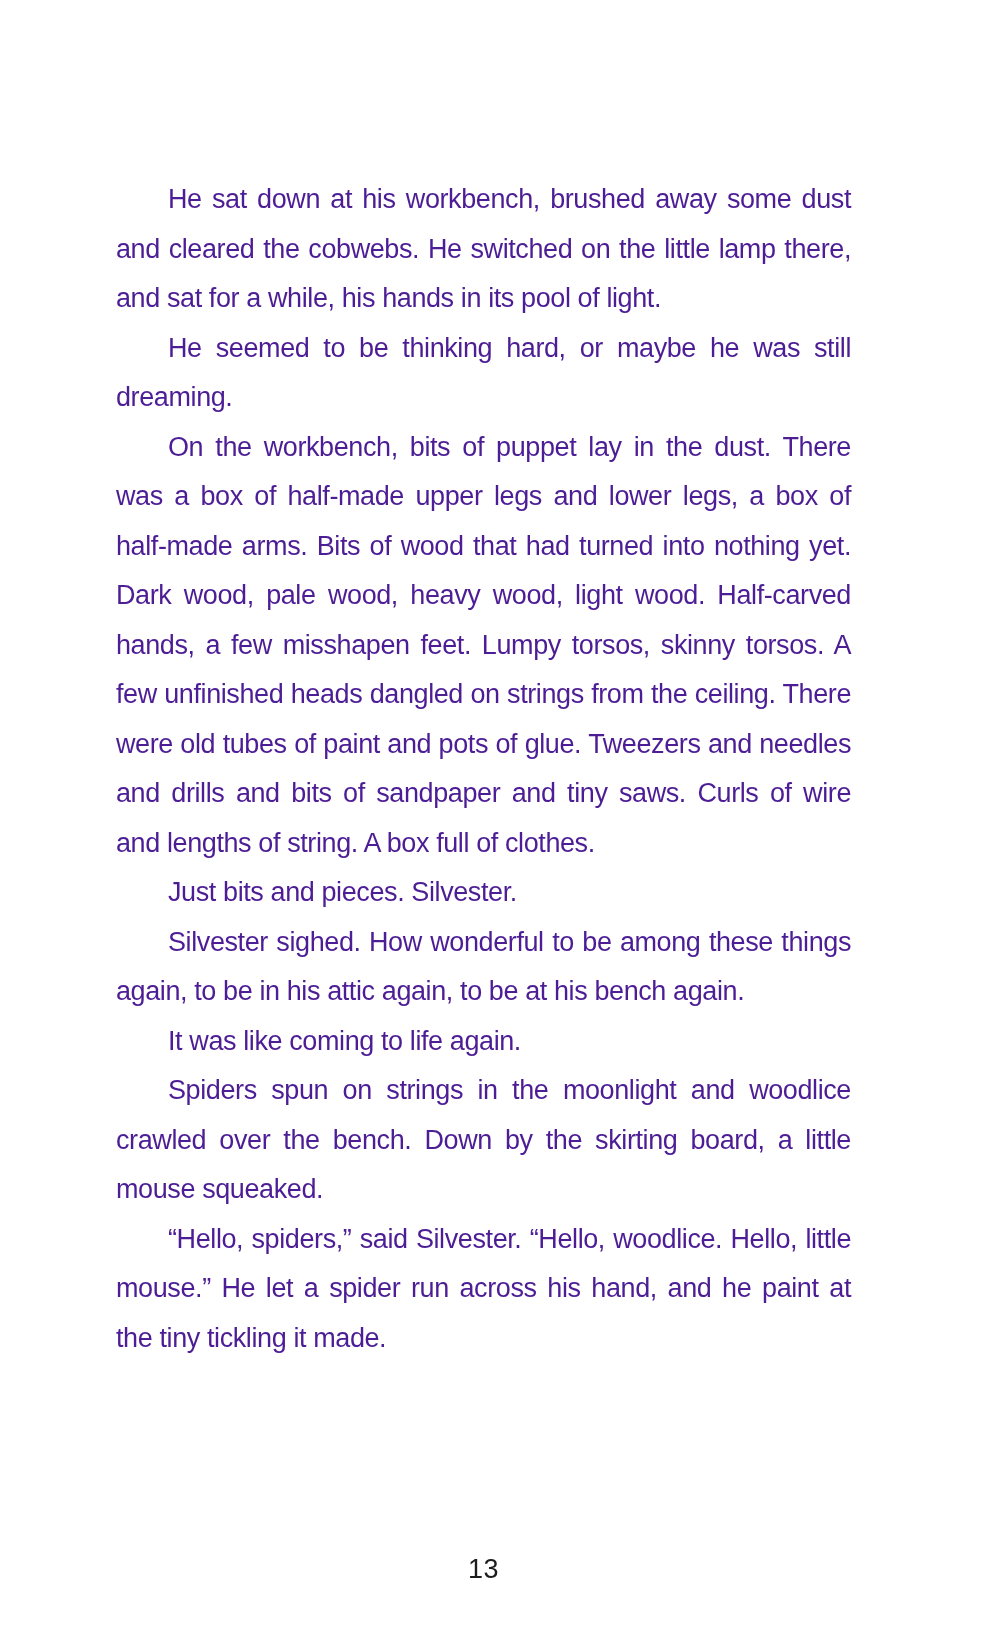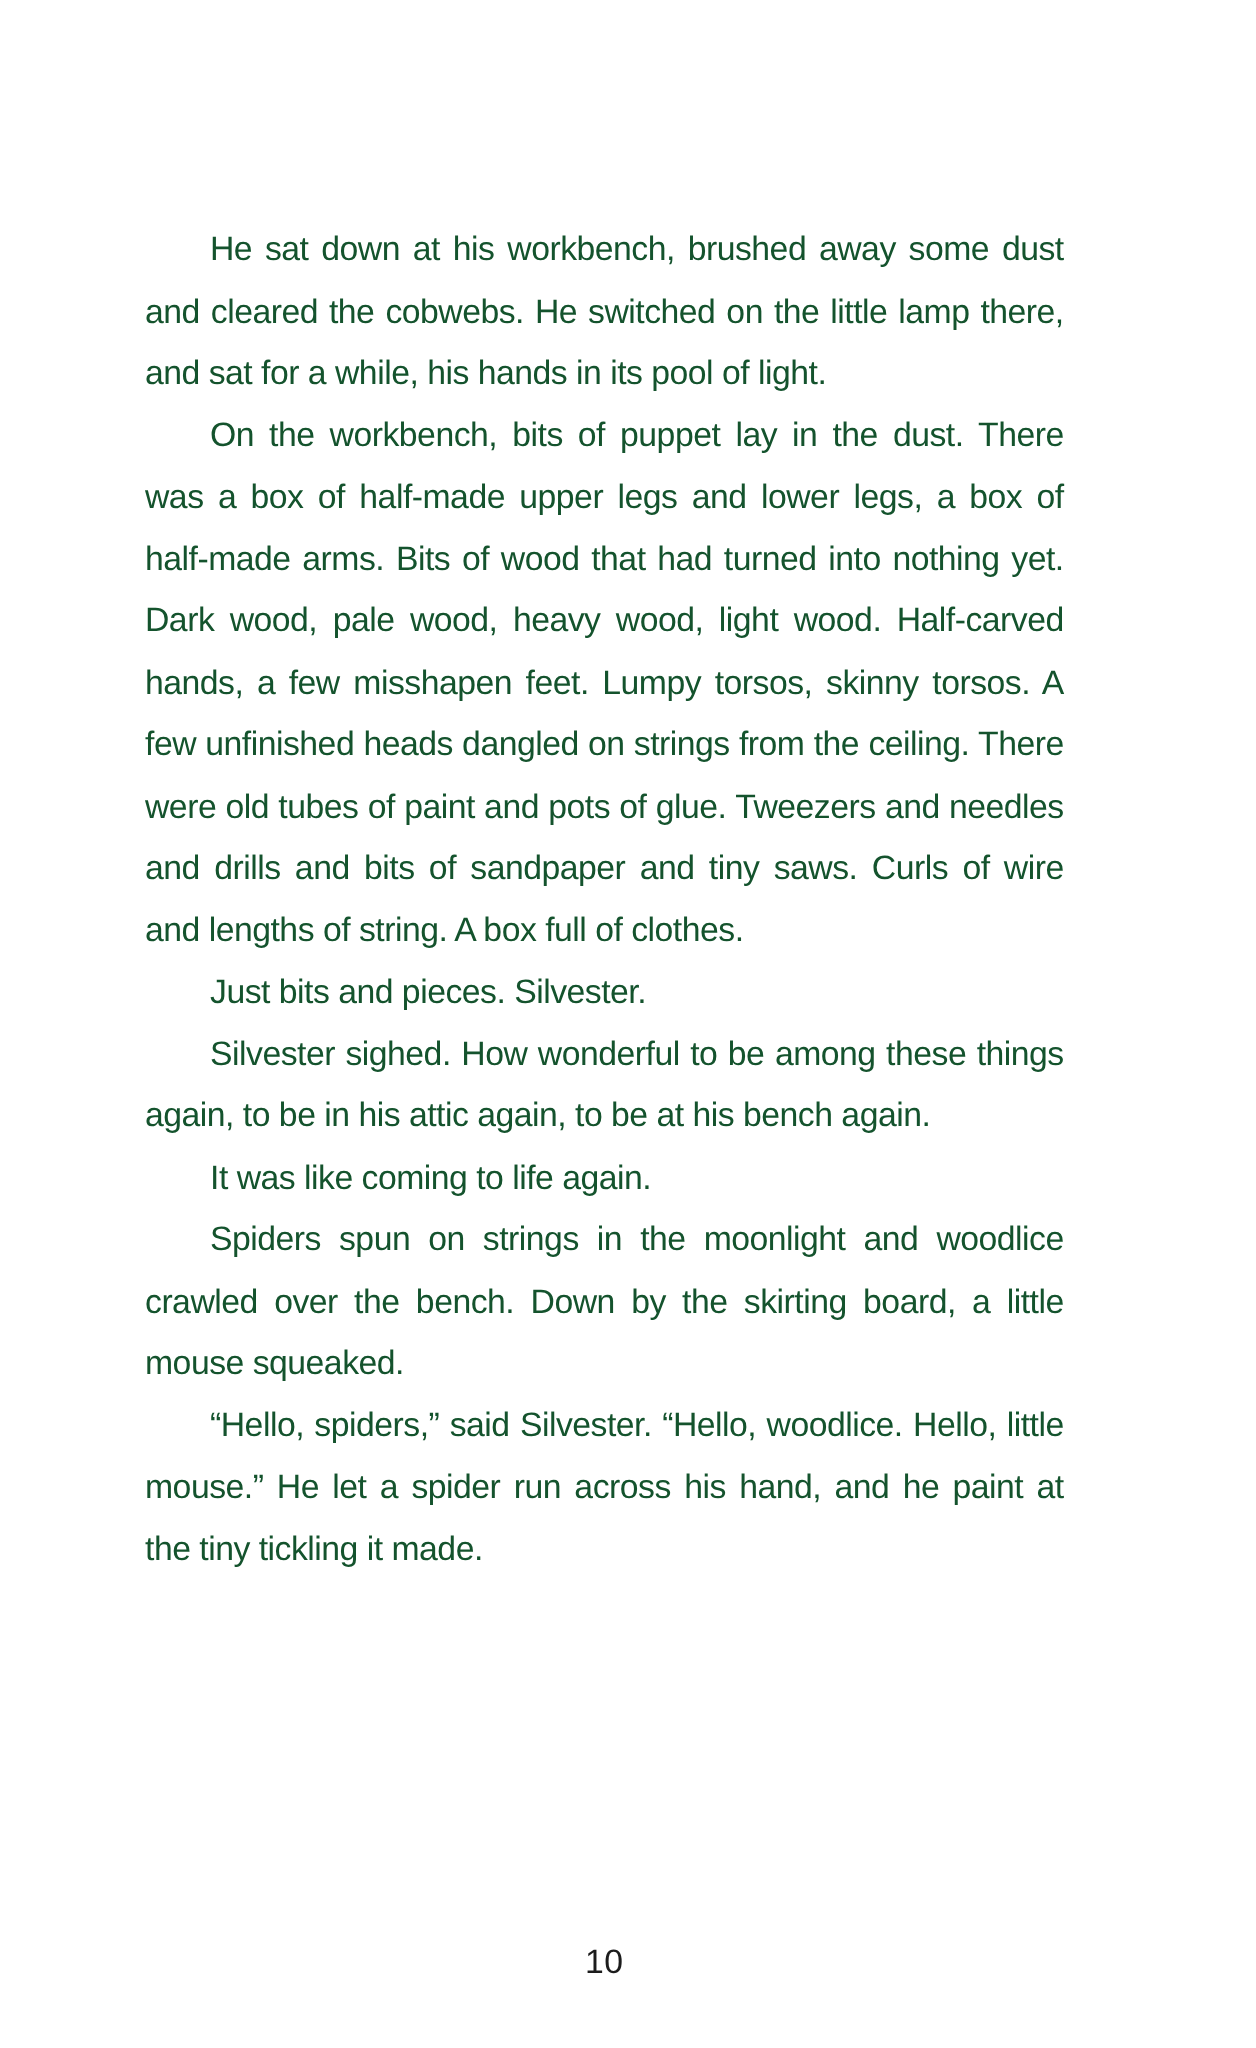--- a/index.html
+++ b/index.html
@@ -17,21 +17,21 @@
   .book-page {
     position: absolute;
     inset: 0;
     background: #ffffff;
   }
   .text-block {
     position: absolute;
     left: 116px;
     top: 175px;
     width: 735px;
-    color: #14532d;
+    color: #4c1d95;
     font-size: 27px;
     line-height: 49.5px;
     letter-spacing: -0.4px;
     text-align: justify;
   }
   .text-block p {
     margin: 0;
     padding: 0;
     text-indent: 52px;
   }
@@ -45,21 +45,22 @@
     font-size: 27px;
     letter-spacing: 0.5px;
   }
 </style>
 </head>
 <body>
 
 <div class="book-page">
   <div class="text-block">
     <p>He sat down at his workbench, brushed away some dust and cleared the cobwebs. He switched on the little lamp there, and sat for a while, his hands in its pool of light.</p>
+    <p>He seemed to be thinking hard, or maybe he was still dreaming.</p>
     <p>On the workbench, bits of puppet lay in the dust. There was a box of half-made upper legs and lower legs, a box of half-made arms. Bits of wood that had turned into nothing yet. Dark wood, pale wood, heavy wood, light wood. Half-carved hands, a few misshapen feet. Lumpy torsos, skinny torsos. A few unfinished heads dangled on strings from the ceiling. There were old tubes of paint and pots of glue. Tweezers and needles and drills and bits of sandpaper and tiny saws. Curls of wire and lengths of string. A box full of clothes.</p>
     <p>Just bits and pieces. Silvester.</p>
     <p>Silvester sighed. How wonderful to be among these things again, to be in his attic again, to be at his bench again.</p>
     <p>It was like coming to life again.</p>
     <p>Spiders spun on strings in the moonlight and woodlice crawled over the bench. Down by the skirting board, a little mouse squeaked.</p>
     <p>“Hello, spiders,” said Silvester. “Hello, woodlice. Hello, little mouse.” He let a spider run across his hand, and he paint at the tiny tickling it made.</p>
   </div>
-  <div class="page-number">10</div>
+  <div class="page-number">13</div>
 </div>
 
 </body></html>

